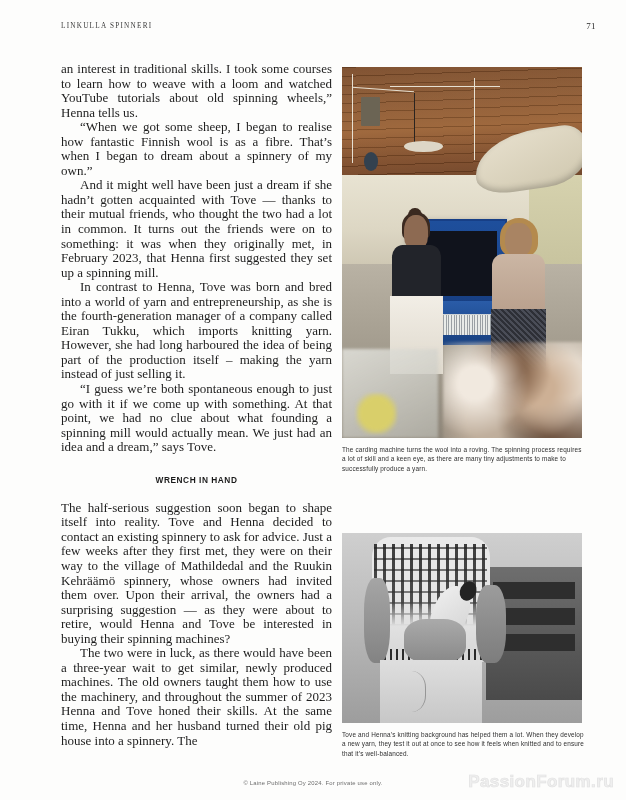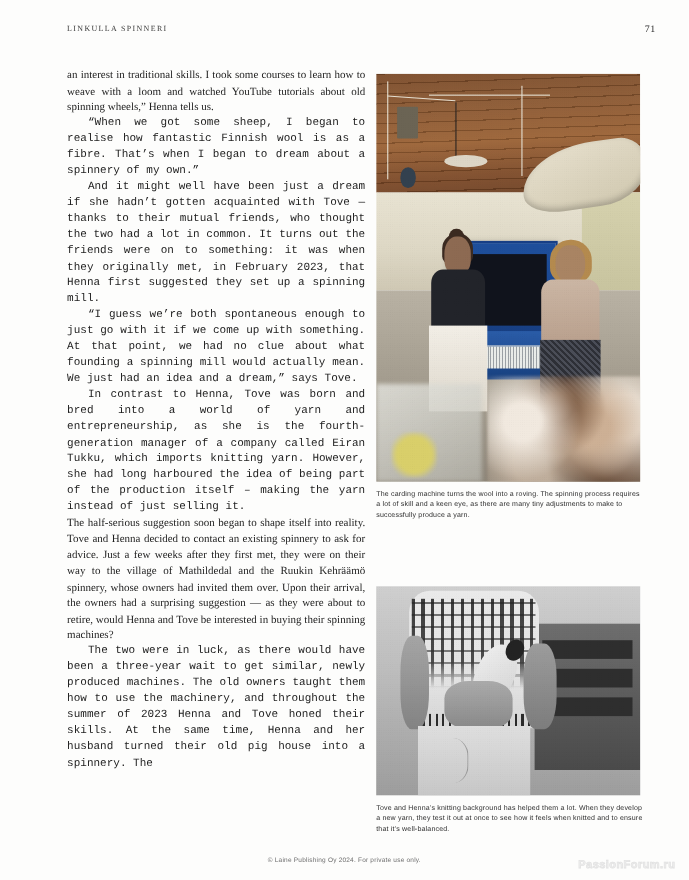--- a/index.html
+++ b/index.html
@@ -45,28 +45,28 @@
 
   
   .text-col {
     position: absolute;
     top: 62px;
     left: 61px;
     width: 271px;
   }
   .text-col p {
     margin: 0;
-    font-size: 10px;
+    font-size: 13px;
     line-height: 14.55px;
     text-align: justify;
     text-justify: inter-word;
     color: #1d1d1d;
     hyphens: none;
   }
-  .text-col p.indent { text-indent: 19px; font-family: Liberation Mono, monospace; }
+  .text-col p.indent { text-indent: 19px; }
 
   .section-head {
     font-family: "Liberation Sans", sans-serif;
     font-size: 8.3px;
     font-weight: 700;
     letter-spacing: 0.55px;
     text-align: center;
     color: #1a1a1a;
     margin: 20px 0 16px 0;
   }
@@ -109,21 +109,21 @@
     font-family: "Liberation Sans", sans-serif;
     font-size: 5.9px;
     color: #6d6d6d;
     letter-spacing: .2px;
   }
   .watermark {
     position: absolute;
     right: 12px;
     bottom: 8px;
     font-family: "Liberation Sans", sans-serif;
-    font-size: 10px;
+    font-size: 17px;
     font-weight: 700;
     letter-spacing: .4px;
     color: rgba(255,255,255,0);
     -webkit-text-stroke: 0.7px #e2e2e2;
     text-shadow: 0 0 0 #efefef;
   }
 
   
   .p1-ceiling {
     position: absolute; left:0; top:0; width:100%; height:29%;
@@ -339,23 +339,24 @@
 
 <div class="page">
 
   <div class="running-head">LINKULLA SPINNERI</div>
   <div class="folio">71</div>
 
   <div class="text-col">
     <p>an interest in traditional skills. I took some courses to learn how to weave with a loom and watched YouTube tutorials about old spinning wheels,” Henna tells us.</p>
     <p class="indent">“When we got some sheep, I began to realise how fantastic Finnish wool is as a fibre. That’s when I began to dream about a spinnery of my own.”</p>
     <p class="indent">And it might well have been just a dream if she hadn’t gotten acquainted with Tove — thanks to their mutual friends, who thought the two had a lot in common. It turns out the friends were on to something: it was when they originally met, in February 2023, that Henna first suggested they set up a spinning mill.</p>
+    <p class="indent">In contrast to Henna, Tove was born and bred into a world of yarn and entrepreneurship, as she is the fourth-generation manager of a company called Eiran Tukku, which imports knitting yarn. However, she had long harboured the idea of being part of the production itself – making the yarn instead of just selling it.</p>
     <p class="indent">“I guess we’re both spontaneous enough to just go with it if we come up with something. At that point, we had no clue about what founding a spinning mill would actually mean. We just had an idea and a dream,” says Tove.</p>
-    <p class="indent">In contrast to Henna, Tove was born and bred into a world of yarn and entrepreneurship, as she is the fourth-generation manager of a company called Eiran Tukku, which imports knitting yarn. However, she had long harboured the idea of being part of the production itself – making the yarn instead of just selling it.</p>
-
+
+    <div class="section-head">WRENCH IN HAND</div>
 
     <p>The half-serious suggestion soon began to shape itself into reality. Tove and Henna decided to contact an existing spinnery to ask for advice. Just a few weeks after they first met, they were on their way to the village of Mathildedal and the Ruukin Kehräämö spinnery, whose owners had invited them over. Upon their arrival, the owners had a surprising suggestion — as they were about to retire, would Henna and Tove be interested in buying their spinning machines?</p>
     <p class="indent">The two were in luck, as there would have been a three-year wait to get similar, newly produced machines. The old owners taught them how to use the machinery, and throughout the summer of 2023 Henna and Tove honed their skills. At the same time, Henna and her husband turned their old pig house into a spinnery. The</p>
   </div>
 
   <figure class="figure fig-top" style="margin:0;">
     <div class="photo">
       <div class="p1-ceiling"></div>
       <div class="p1-wall"></div>
       <div class="p1-wall-r"></div>

